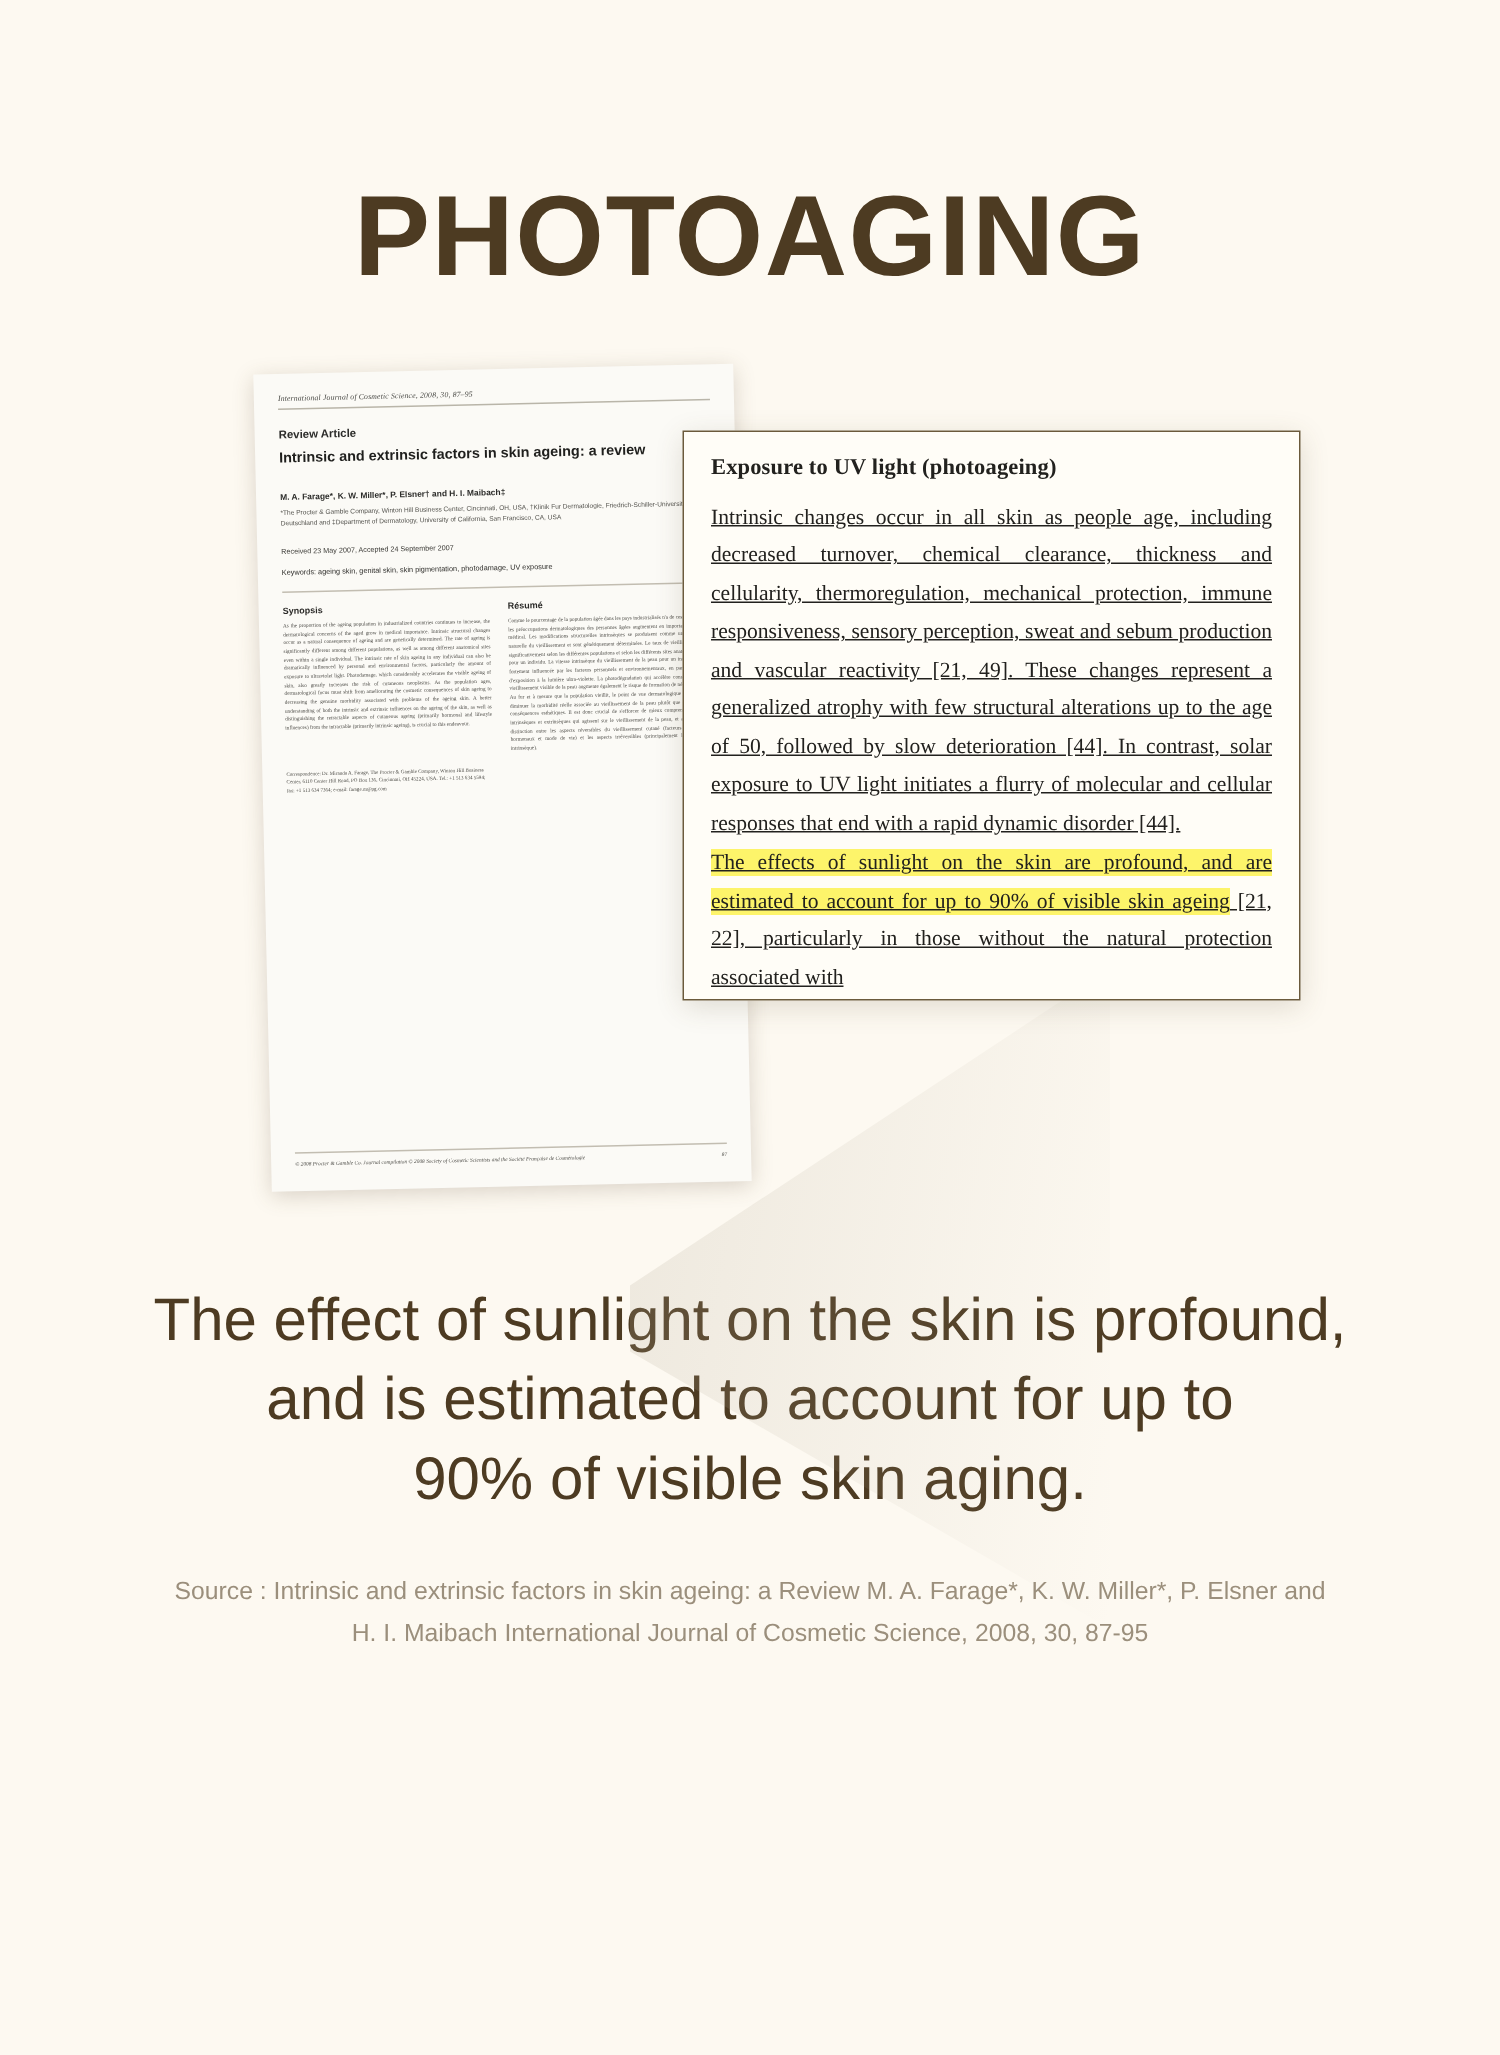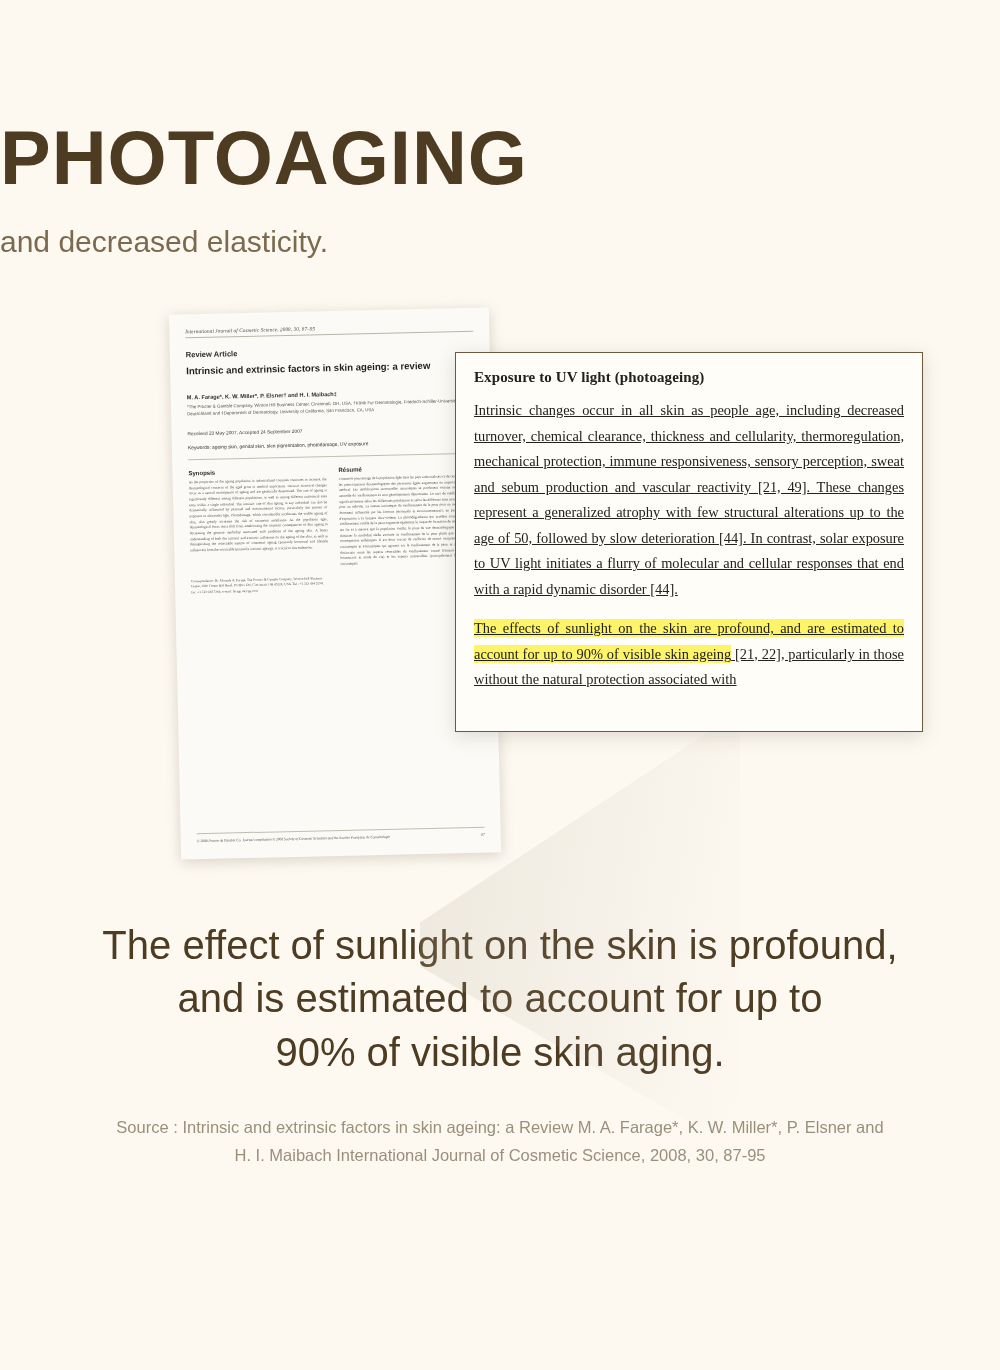--- a/index.html
+++ b/index.html
@@ -12,20 +12,21 @@
     background: #fdf9f1;
     font-family: "Liberation Sans", sans-serif;
     color: #4a3c26;
     overflow: hidden;
     position: relative;
   }
 
   
   .hero {
     padding-top: 118px;
+    text-align: center;
   }
   .hero-title {
     font-size: 76px;
     font-weight: bold;
     letter-spacing: 1px;
     color: #4d3b22;
     line-height: 1.05;
     margin: 0;
   }
   .hero-sub {
@@ -159,21 +160,21 @@
     display: flex;
     justify-content: space-between;
     font-family: "Liberation Serif", serif;
   }
 
   
   .zoom {
     position: absolute;
     left: 455px;
     top: 41px;
-    width: 468px;
+    width: 412px;
     height: 380px;
     background: #fffdf7;
     border: 1.5px solid #6b5a3c;
     box-shadow: 0 4px 18px rgba(90,75,50,0.18);
     z-index: 3;
     box-sizing: border-box;
     padding: 16px 18px 0 18px;
     overflow: hidden;
     font-family: "Liberation Serif", serif;
   }
@@ -186,21 +187,21 @@
   }
   .zoom p {
     margin: 0;
     font-size: 14.4px;
     line-height: 1.77;
     color: #22211e;
     text-align: justify;
     text-justify: inter-word;
     text-decoration: underline;
   }
-  .zoom p + p { margin-top: 14px; }
+  .zoom p + p { margin-top: 1px; }
   .hl {
     background: #fdf46a;
     box-decoration-break: clone;
     -webkit-box-decoration-break: clone;
     padding: 1px 0;
   }
 
   
   .quote {
     margin-top: 38px;
@@ -222,21 +223,20 @@
     padding: 0 60px;
   }
   .source span { display: block; }
 </style>
 </head>
 <body>
 
 <div class="hero">
   <h1 class="hero-title">PHOTOAGING</h1>
   <div class="hero-sub">
-    <span>and decreased elasticity.</span>
   </div>
 </div>
 
 <div class="figure">
 
   <div class="cone"></div>
 
   <div class="paper">
     <div class="journal-line">International Journal of Cosmetic Science, 2008, 30, 87–95</div>
     <div class="kicker">Review Article</div>

